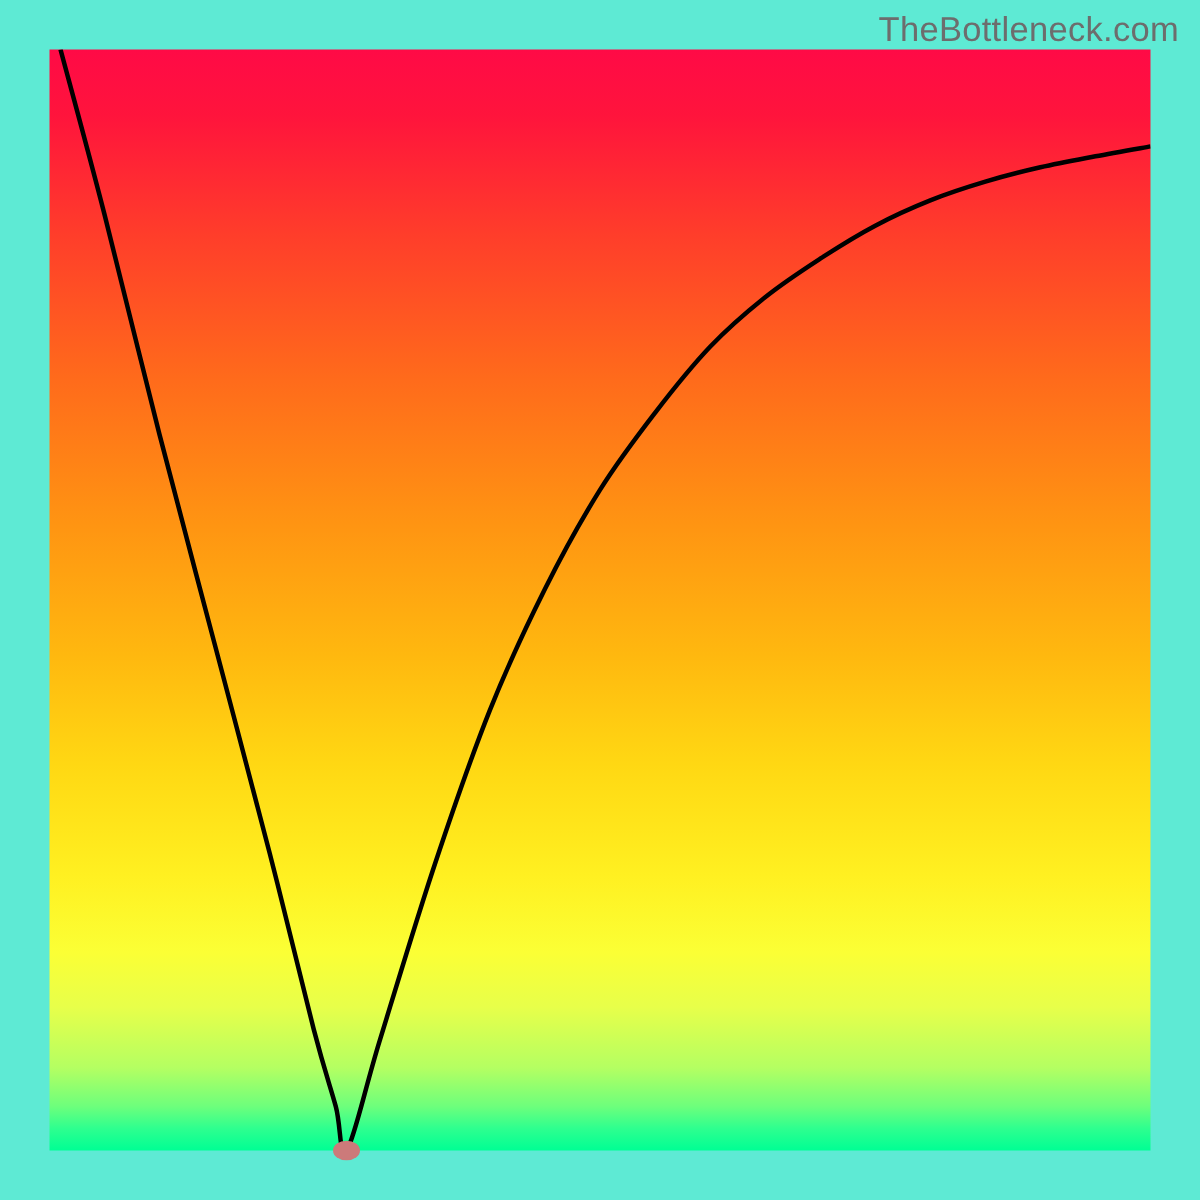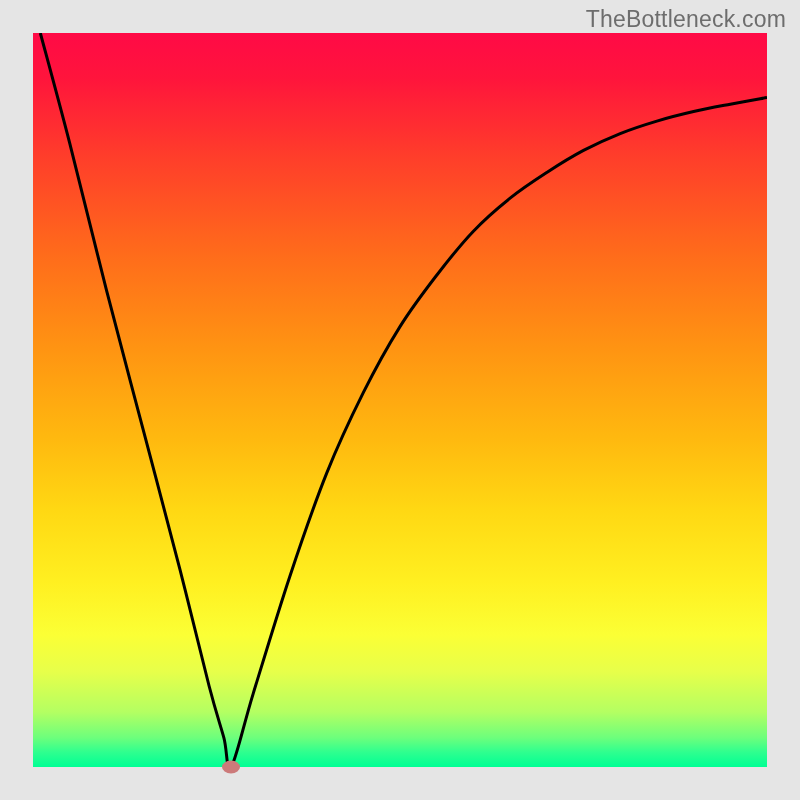--- a/index.html
+++ b/index.html
@@ -1,20 +1,20 @@
 <!DOCTYPE html>
 <html><head>
 <meta charset="utf-8">
 <style>
   * { margin: 0; padding: 0; box-sizing: border-box; }
   html, body { width: 800px; height: 800px; overflow: hidden; }
   .frame {
     width: 800px;
     height: 800px;
-    background: #e5e5e5;
+    background: #5eead4;
     position: relative;
   }
   .plot-area {
     position: absolute;
     left: 33px;
     top: 33px;
     width: 734px;
     height: 734px;
     background: linear-gradient(to bottom,
       #ff0a46 0%,

